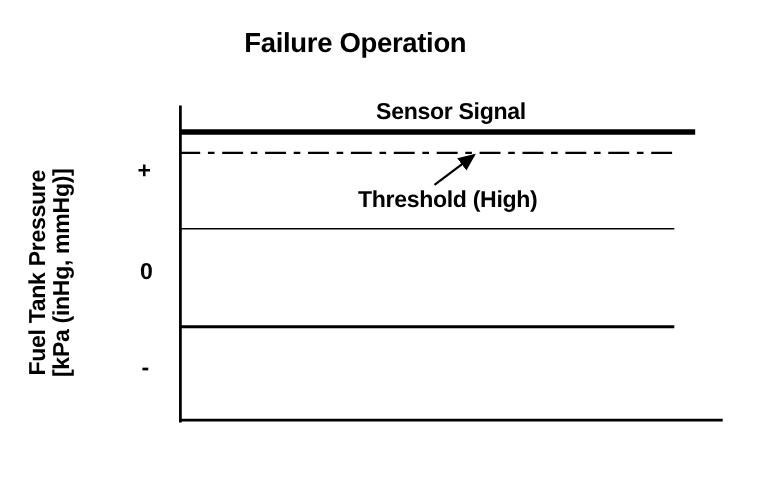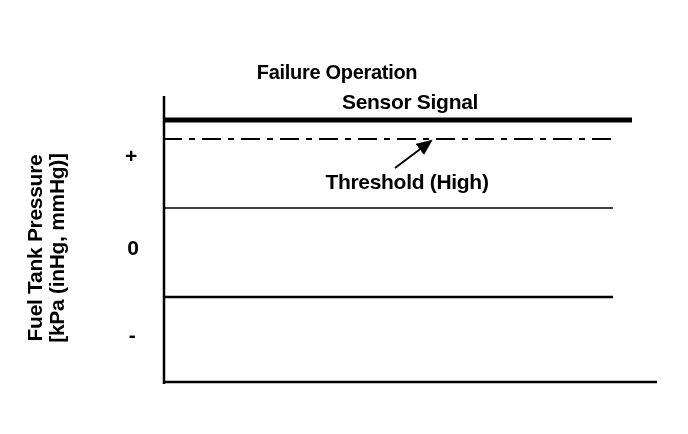--- a/index.html
+++ b/index.html
@@ -18,24 +18,23 @@
   }
   .lbl {
     position: absolute;
     font-weight: bold;
     color: #000;
     white-space: nowrap;
     transform: translate(-50%, -50%);
     letter-spacing: -0.3px;
   }
   #chart-title {
-    left: 337px;
+    left: 323px;
     top: 40px;
-    font-size: 20px;
-    margin-top: 32px;
+    font-size: 25px;
   }
   #sensor-signal-label {
     left: 410px;
     top: 102px;
     font-size: 21px;
   }
   #threshold-label {
     left: 407px;
     top: 182px;
     font-size: 21px;

